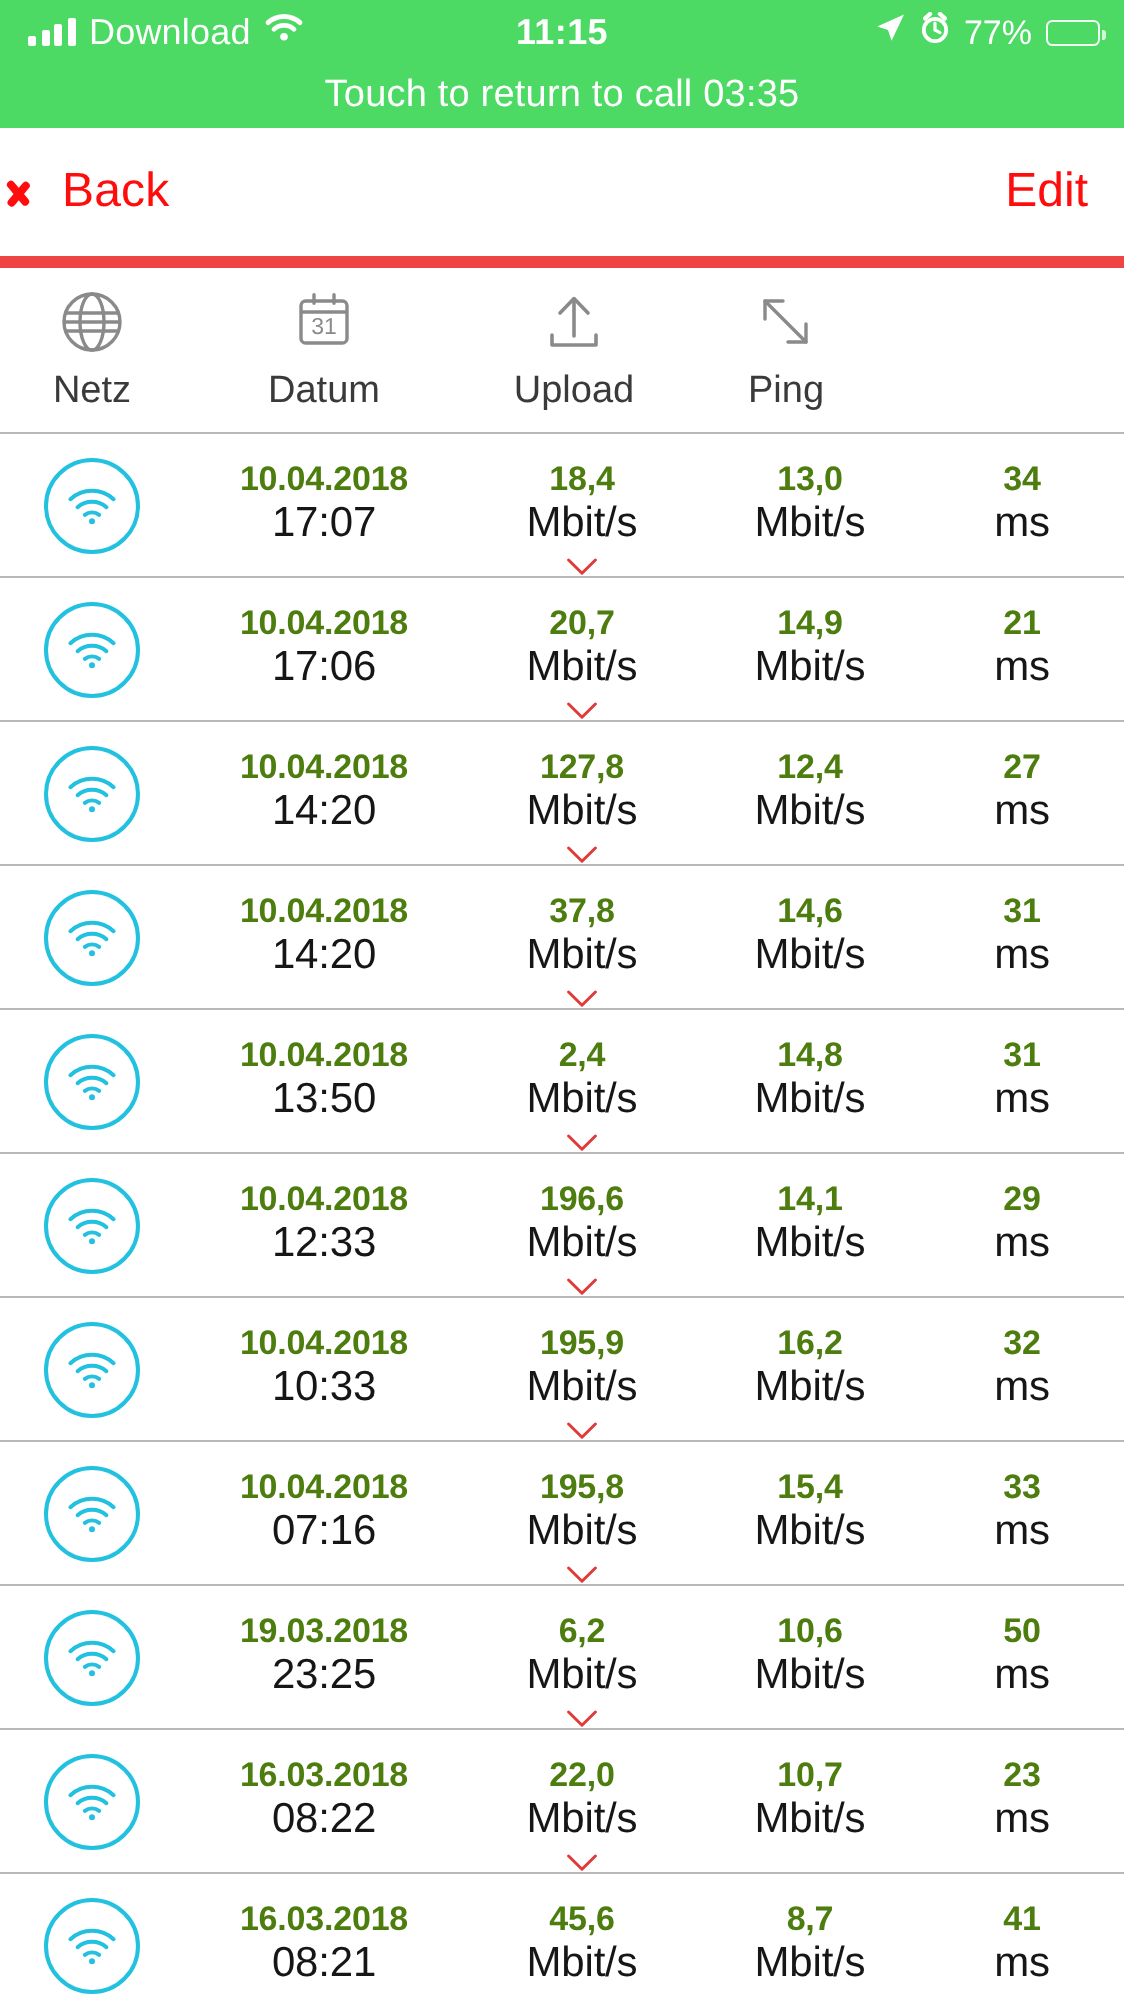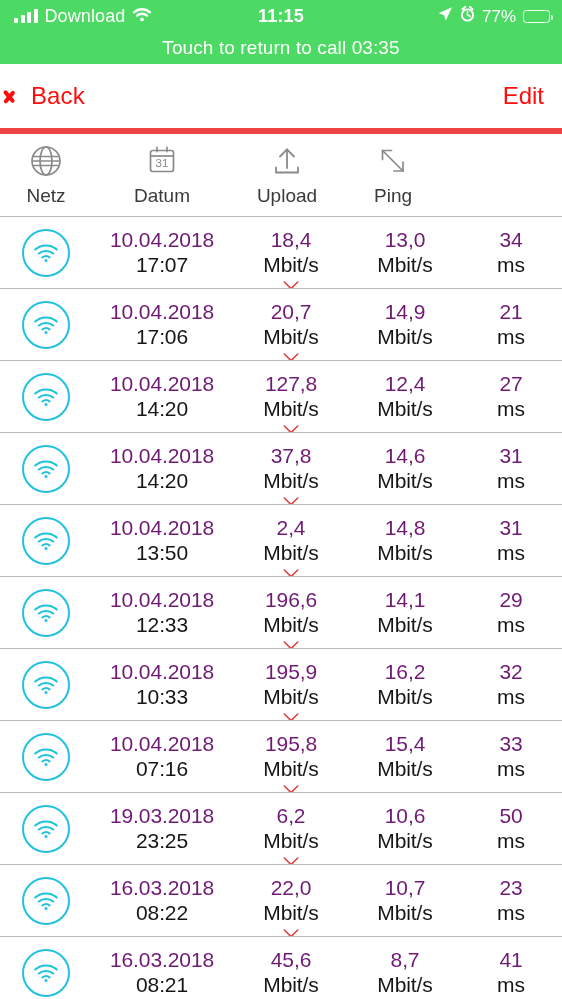--- a/index.html
+++ b/index.html
@@ -236,23 +236,23 @@
     line-height: 1.17;
     position: relative;
   }
   .cell-netz     { width: 92px; }
   .cell-datum    { width: 140px; }
   .cell-download { width: 118px; }
   .cell-upload   { width: 110px; }
   .cell-ping     { width: 102px; }
 
   .t1 {
-    font-size: 21px;
-    color: #701a75;
-    font-weight: 400;
+    font-size: 17px;
+    color: #4d7c0f;
+    font-weight: 700;
     letter-spacing: -0.1px;
   }
   .t2 {
     font-size: 21px;
     color: #161616;
     font-weight: 400;
     letter-spacing: -0.1px;
   }
 
   

